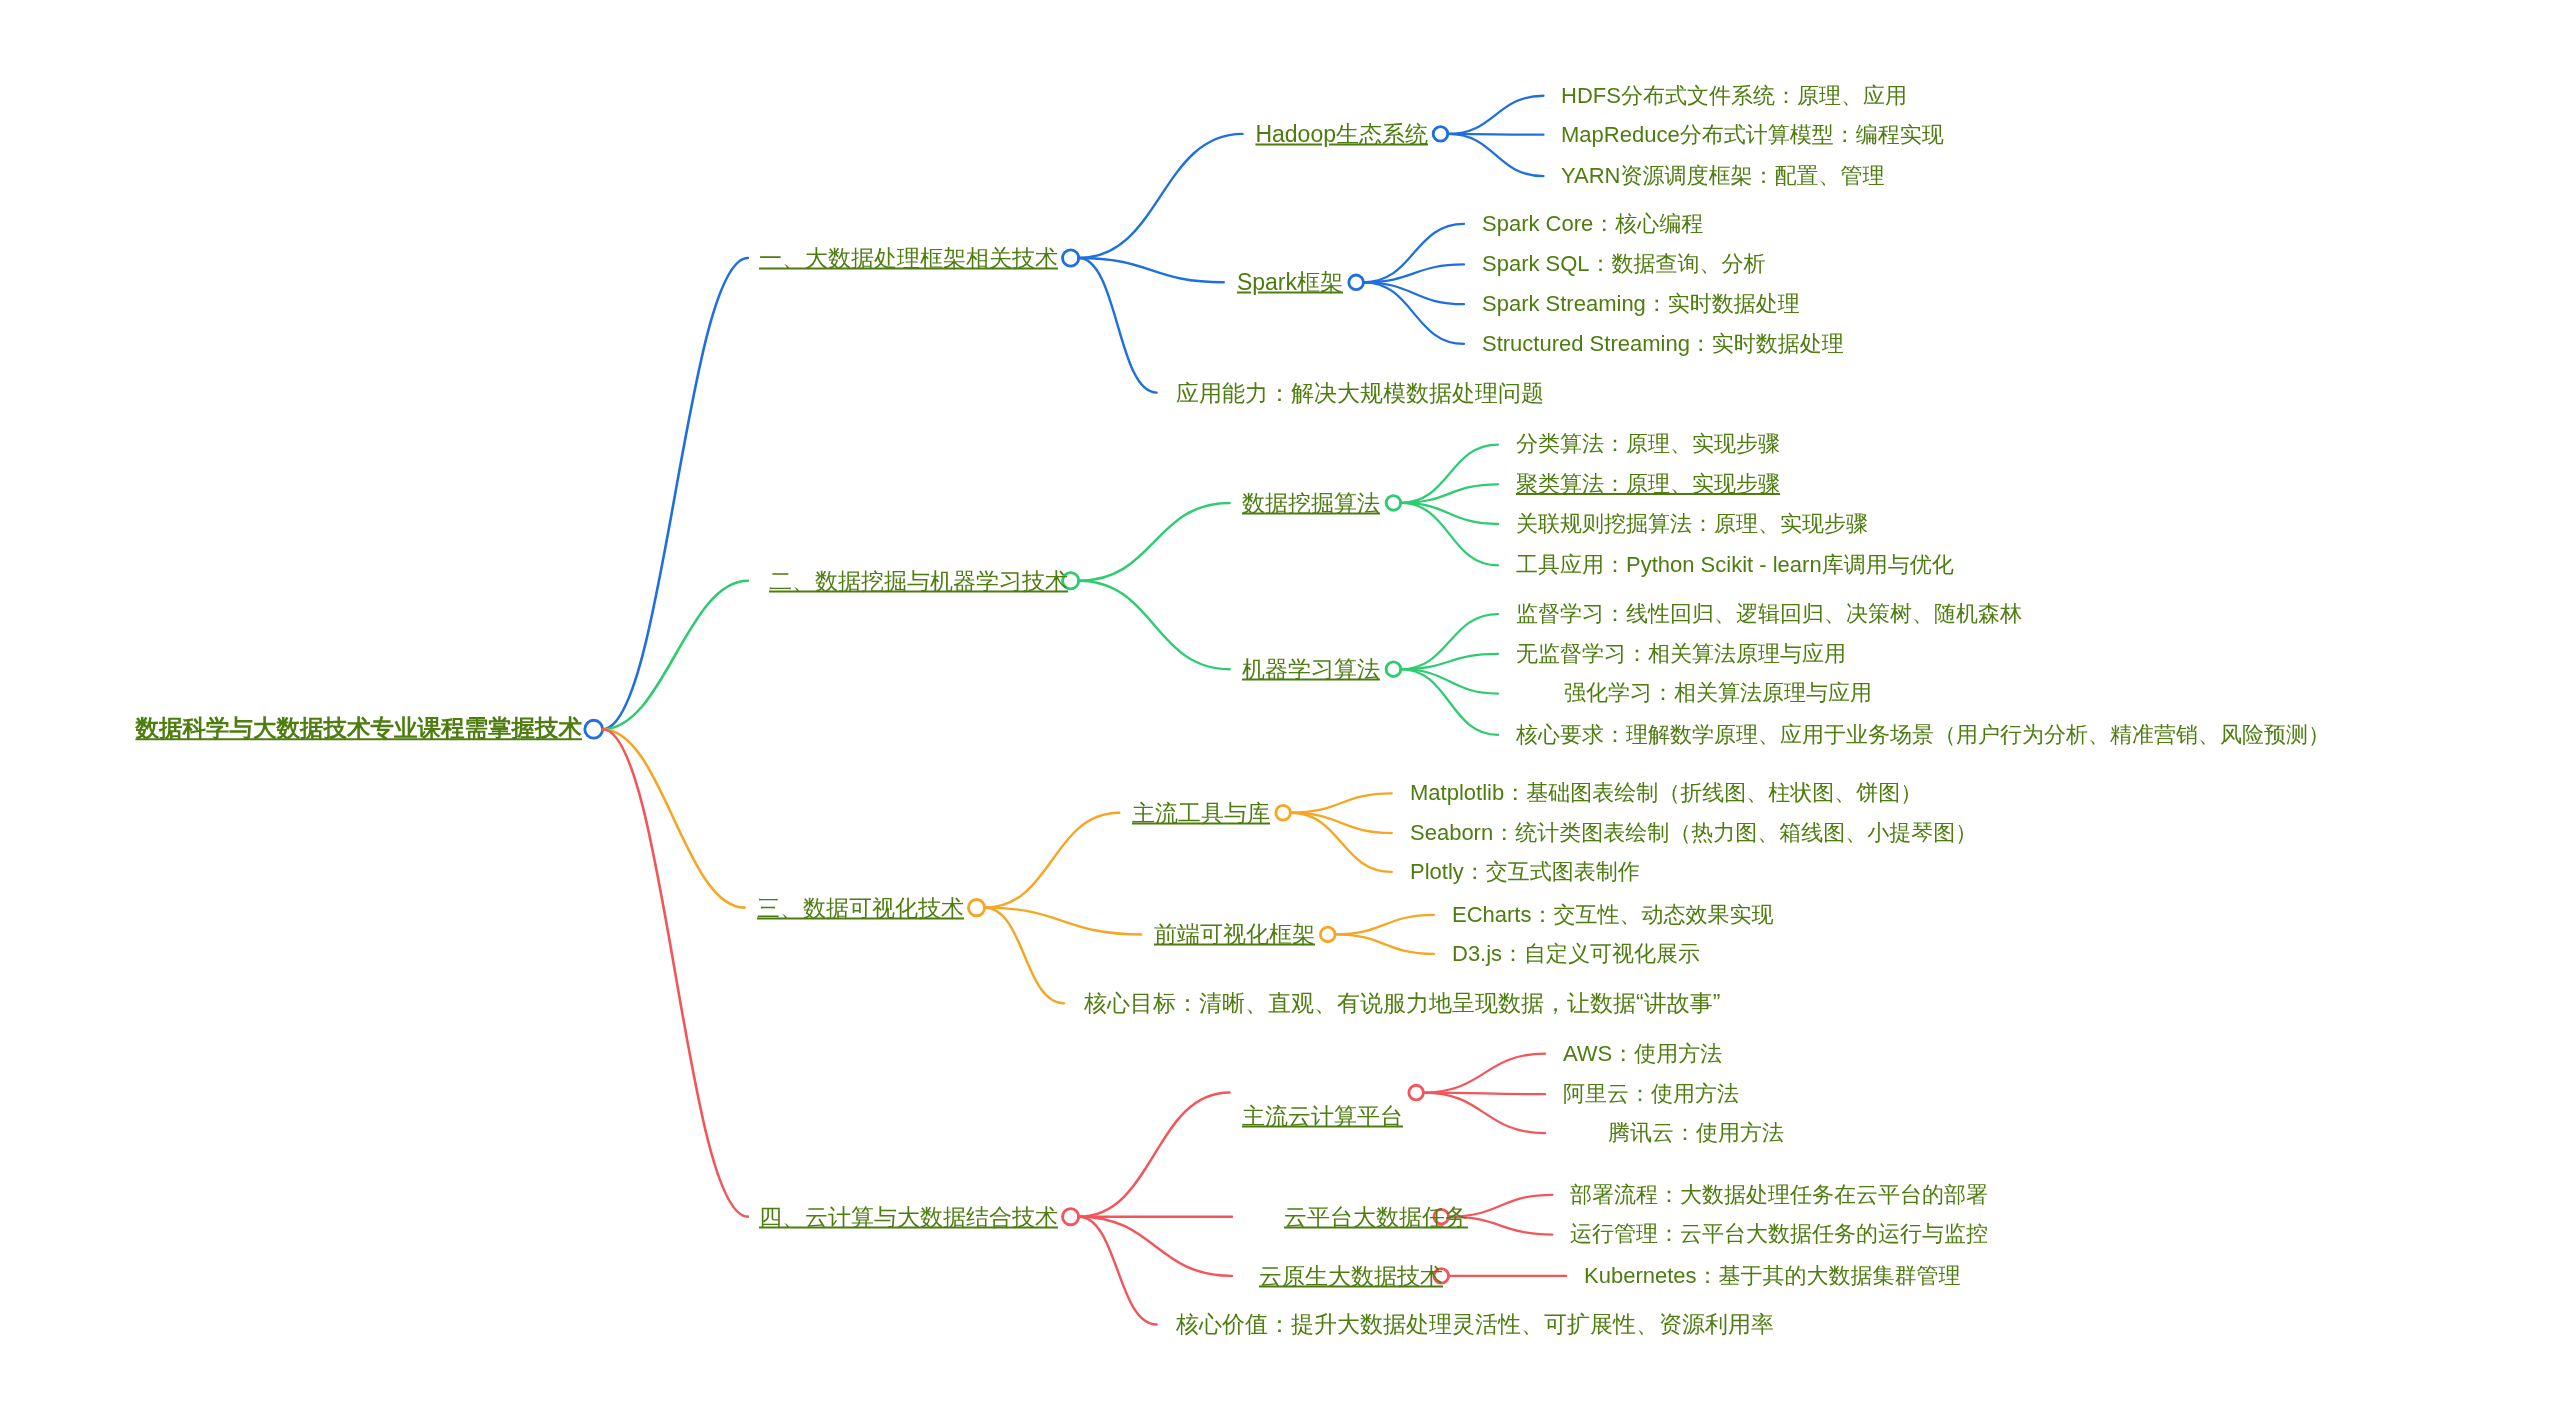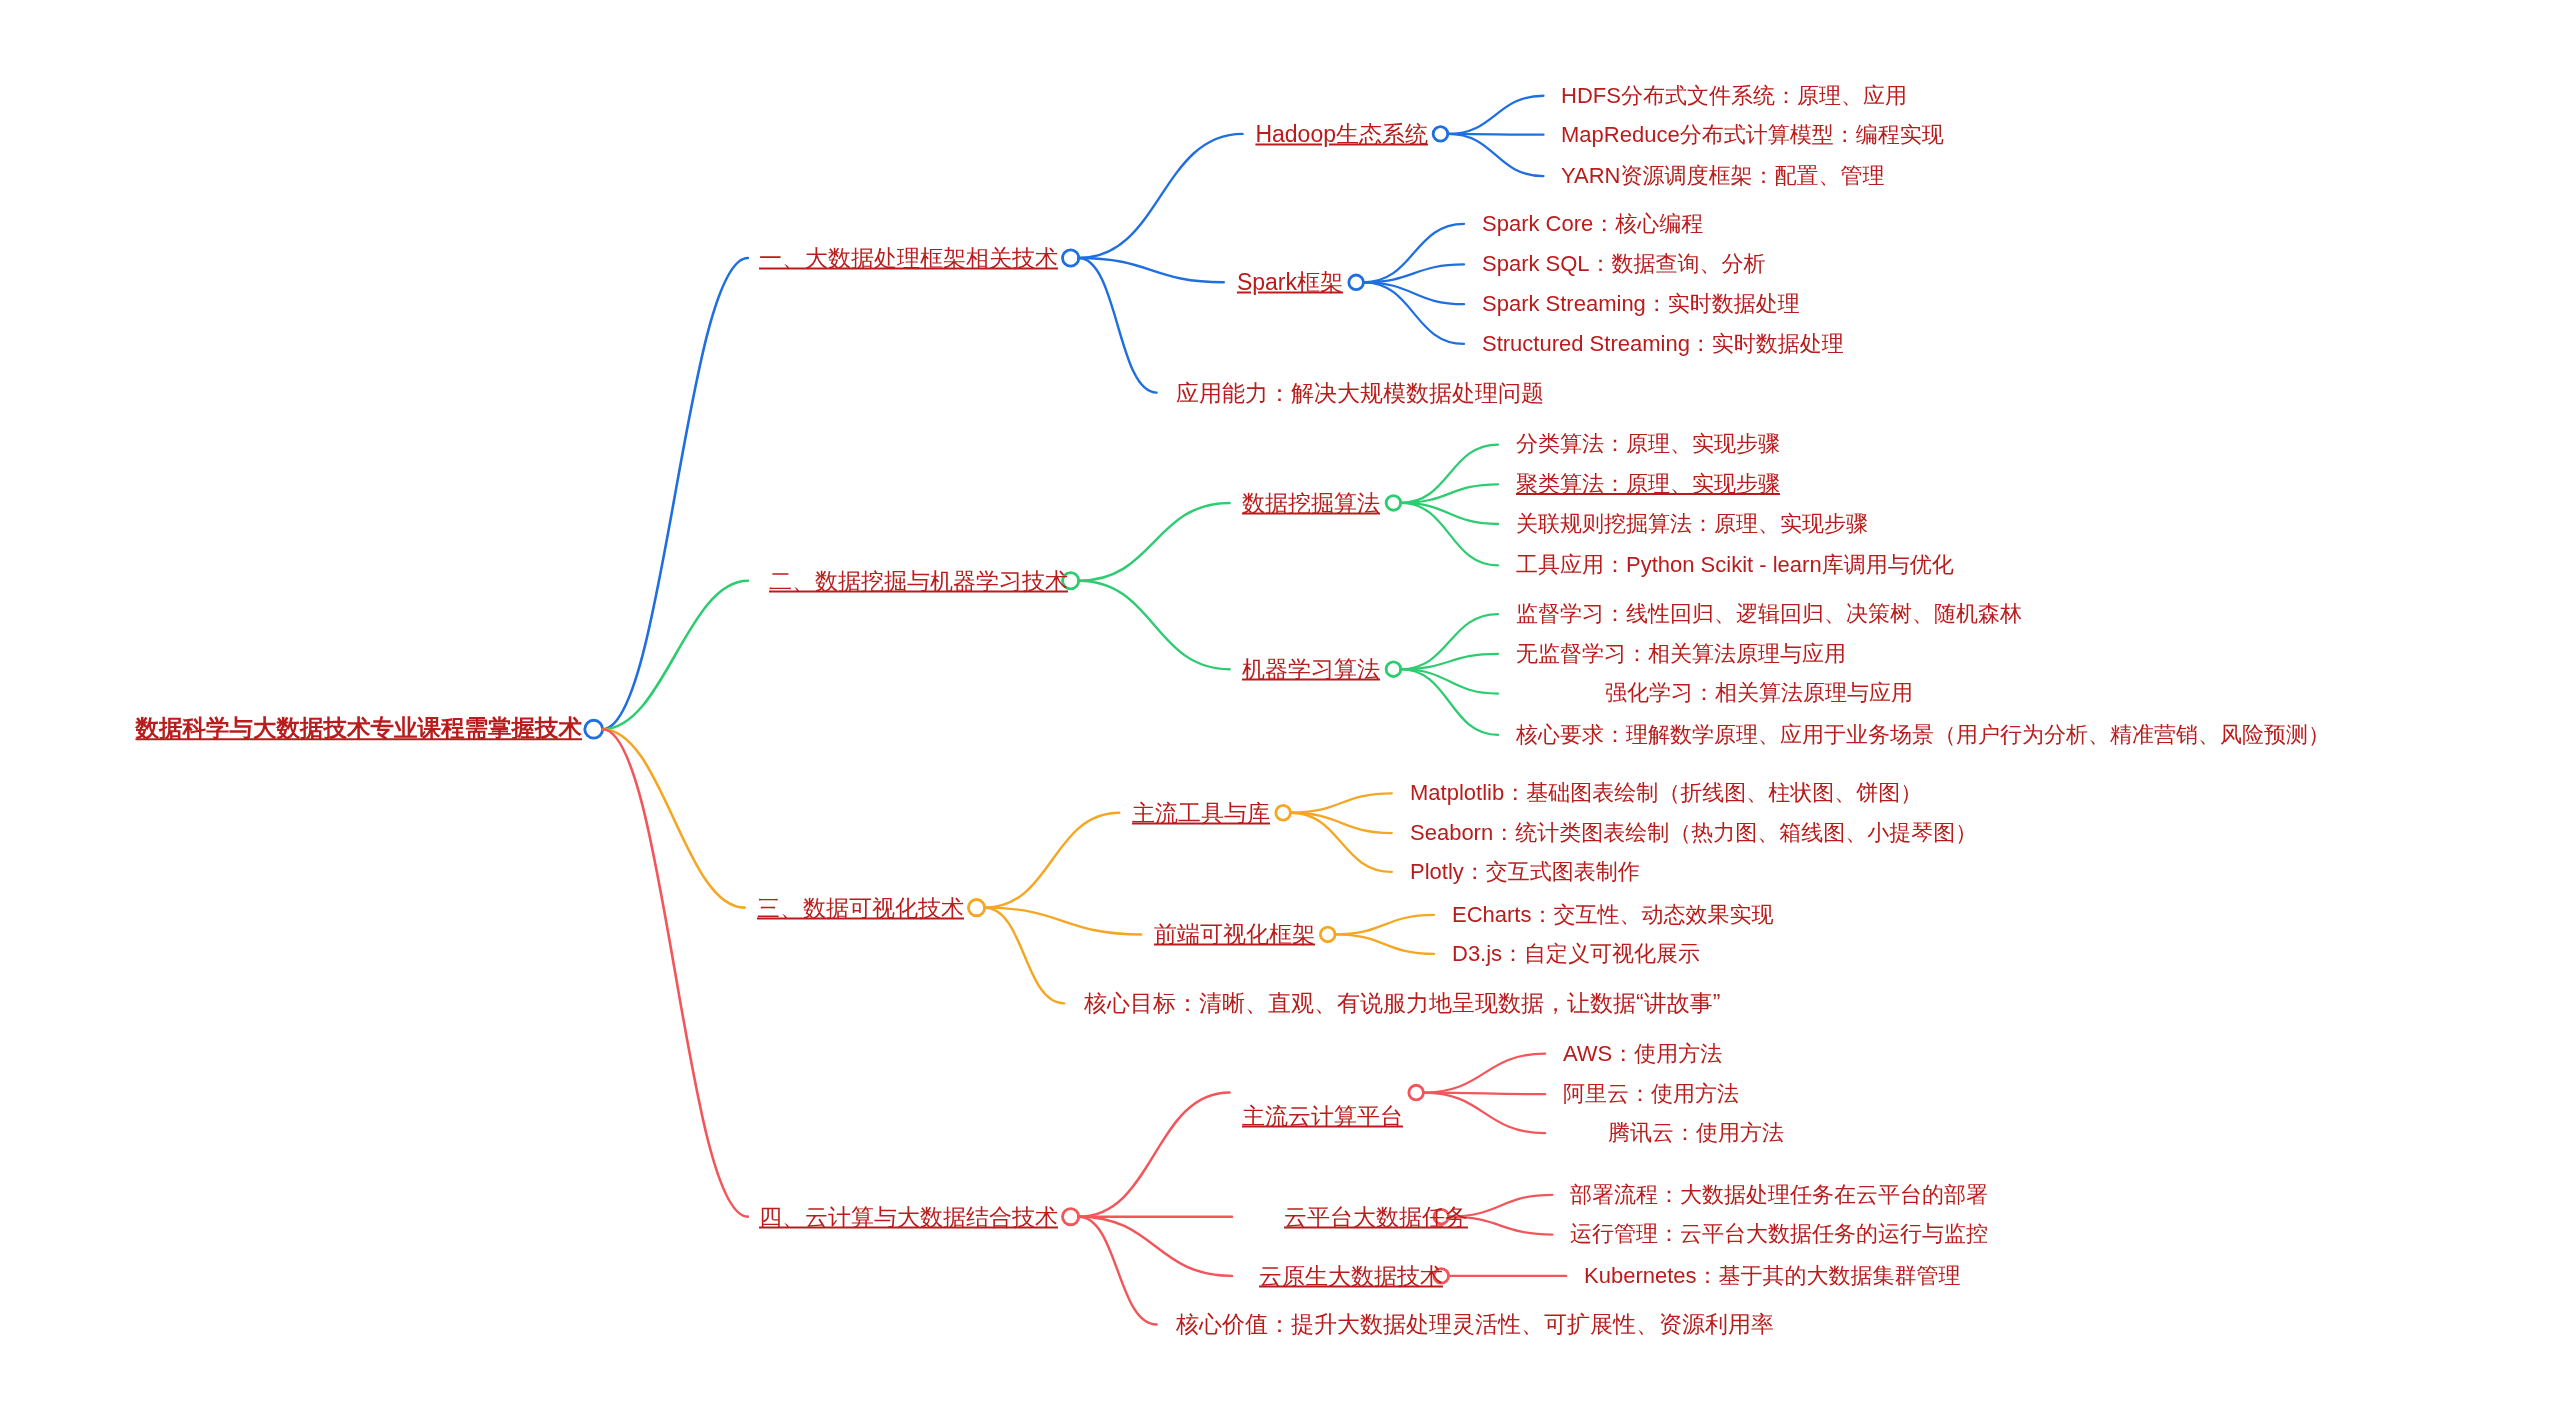--- a/index.html
+++ b/index.html
@@ -22,21 +22,21 @@
   svg#mindmap-svg {
     position: absolute;
     left: 0;
     top: 0;
     width: 2576px;
     height: 1413px;
   }
   .mm-label {
     position: absolute;
     white-space: pre;
-    color: #b91c1c;
+    color: #4d7c0f;
     font-family: "Liberation Sans", "DejaVu Sans", sans-serif;
     line-height: 1;
     transform: translateY(-50%);
   }
   .mm-label.root {
     font-weight: bold;
     font-size: 23.5px;
     letter-spacing: 0px;
   }
   .mm-label.lvl1 {
@@ -130,21 +130,21 @@
       <div class="mm-label lvl2" style="left: 1176px; top: 393px;">应用能力：解决大规模数据处理问题</div>
       <div class="mm-label lvl1 anchor-end" style="left: 1068px; top: 581px;">二、数据挖掘与机器学习技术</div>
       <div class="mm-label lvl2 anchor-end" style="left: 1380px; top: 503px;">数据挖掘算法</div>
       <div class="mm-label lvl3" style="left: 1516px; top: 444px;">分类算法：原理、实现步骤</div>
       <div class="mm-label lvl3" style="left: 1516px; top: 484px; text-decoration: underline;">聚类算法：原理、实现步骤</div>
       <div class="mm-label lvl3" style="left: 1516px; top: 524px;">关联规则挖掘算法：原理、实现步骤</div>
       <div class="mm-label lvl3" style="left: 1516px; top: 565px;">工具应用：Python Scikit - learn库调用与优化</div>
       <div class="mm-label lvl2 anchor-end" style="left: 1380px; top: 669px;">机器学习算法</div>
       <div class="mm-label lvl3" style="left: 1516px; top: 614px;">监督学习：线性回归、逻辑回归、决策树、随机森林</div>
       <div class="mm-label lvl3" style="left: 1516px; top: 654px;">无监督学习：相关算法原理与应用</div>
-      <div class="mm-label lvl3" style="left: 1605px; top: 693px;">强化学习：相关算法原理与应用</div>
+      <div class="mm-label lvl3" style="left: 1564px; top: 693px;">强化学习：相关算法原理与应用</div>
       <div class="mm-label lvl3" style="left: 1516px; top: 735px;">核心要求：理解数学原理、应用于业务场景（用户行为分析、精准营销、风险预测）</div>
       <div class="mm-label lvl1 anchor-end" style="left: 964px; top: 908px;">三、数据可视化技术</div>
       <div class="mm-label lvl2 anchor-end" style="left: 1270px; top: 813px;">主流工具与库</div>
       <div class="mm-label lvl3" style="left: 1410px; top: 793px;">Matplotlib：基础图表绘制（折线图、柱状图、饼图）</div>
       <div class="mm-label lvl3" style="left: 1410px; top: 833px;">Seaborn：统计类图表绘制（热力图、箱线图、小提琴图）</div>
       <div class="mm-label lvl3" style="left: 1410px; top: 872px;">Plotly：交互式图表制作</div>
       <div class="mm-label lvl2 anchor-end" style="left: 1315px; top: 934px;">前端可视化框架</div>
       <div class="mm-label lvl3" style="left: 1452px; top: 915px;">ECharts：交互性、动态效果实现</div>
       <div class="mm-label lvl3" style="left: 1452px; top: 954px;">D3.js：自定义可视化展示</div>
       <div class="mm-label lvl2" style="left: 1084px; top: 1003px;">核心目标：清晰、直观、有说服力地呈现数据，让数据“讲故事”</div>

